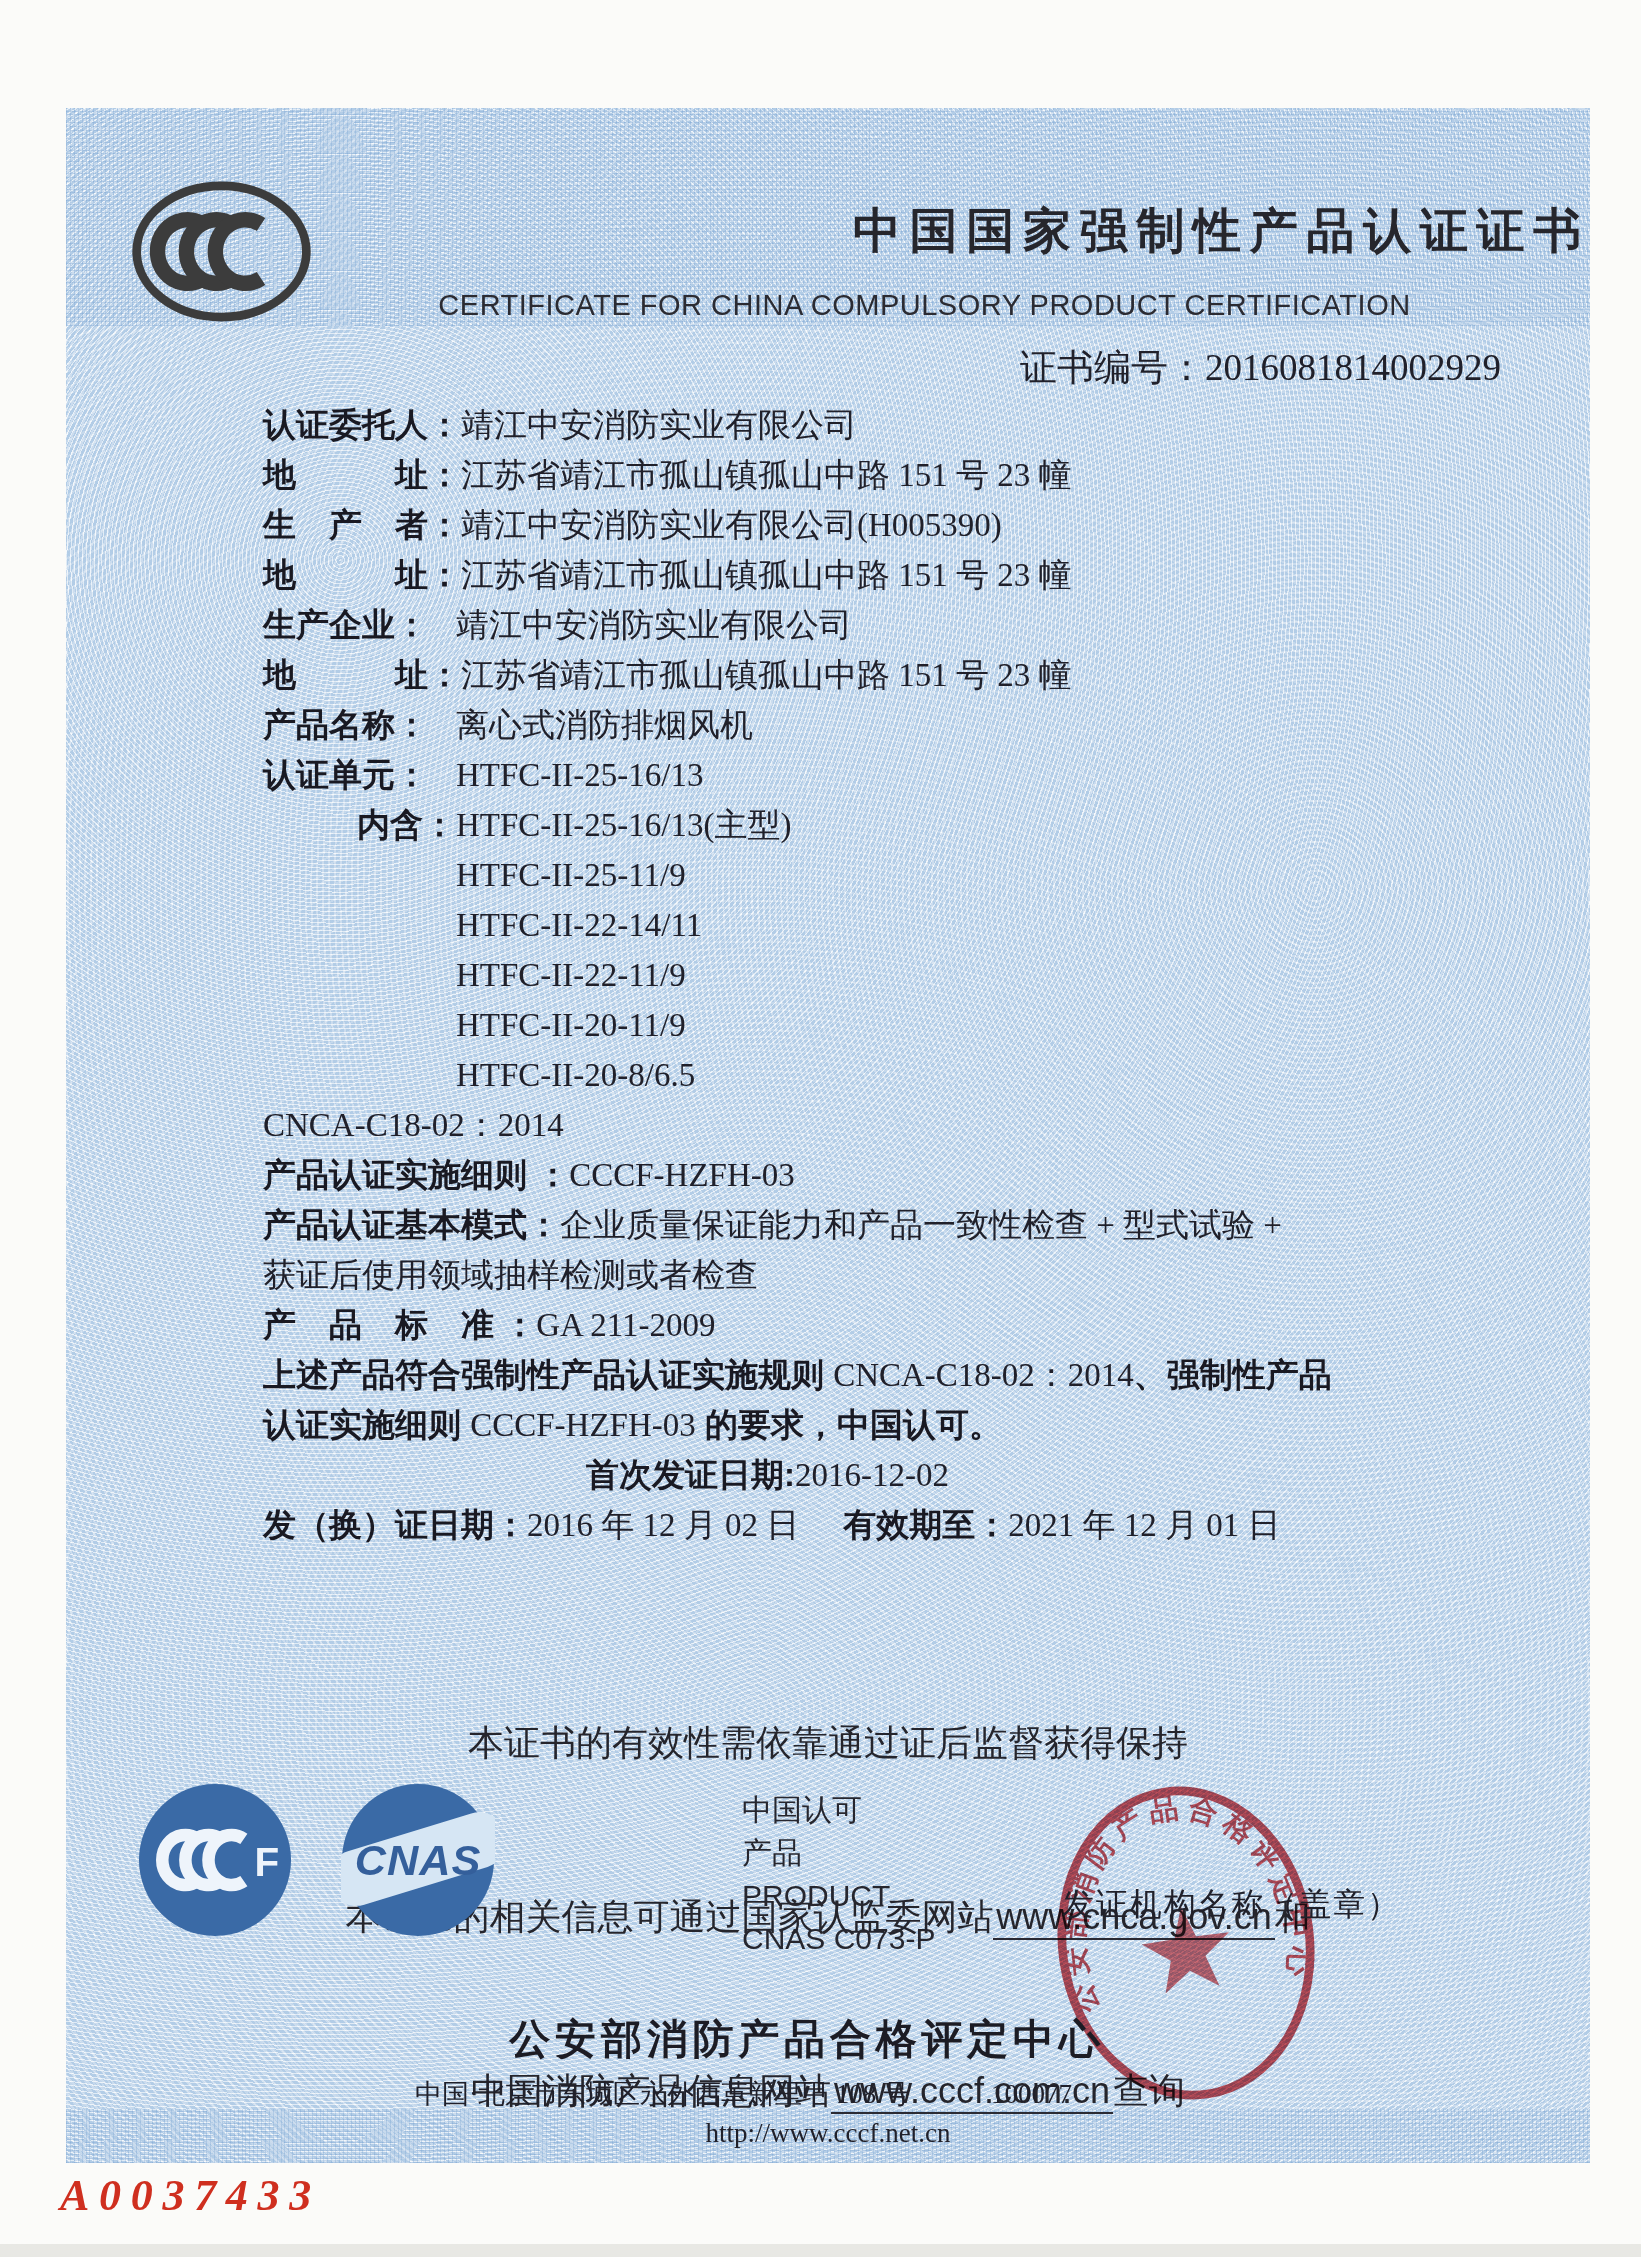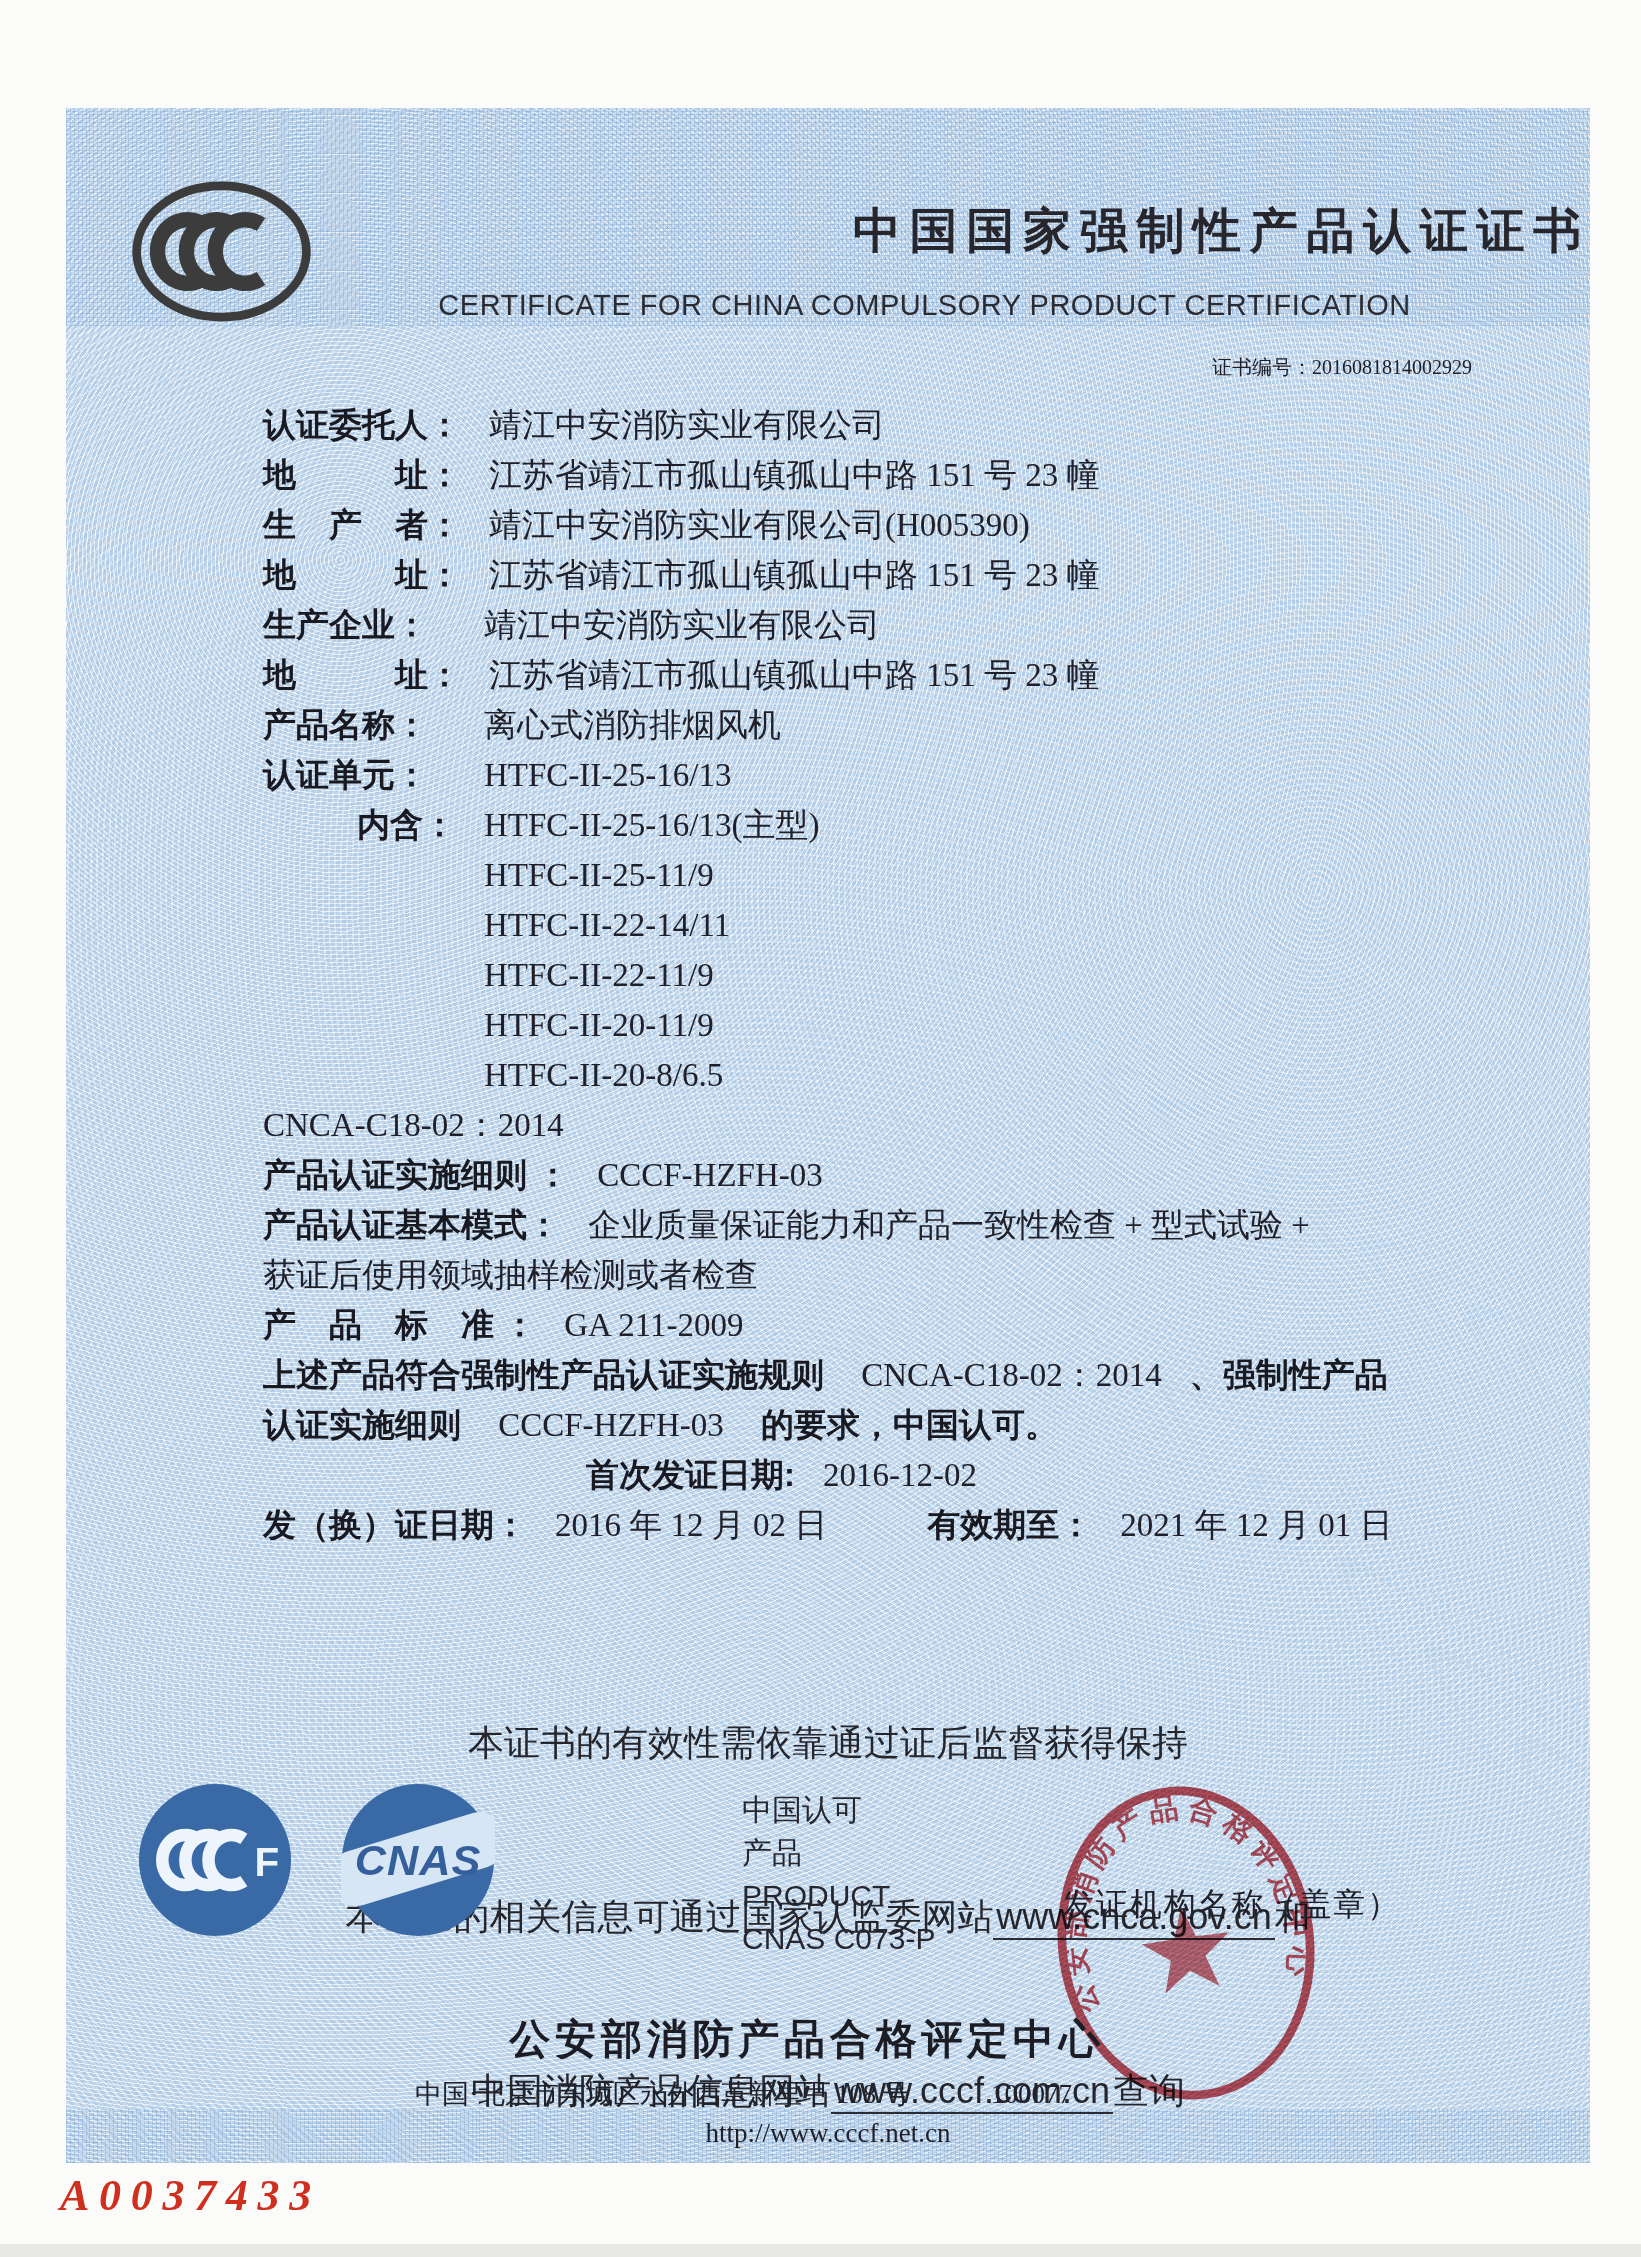--- a/index.html
+++ b/index.html
@@ -23,25 +23,25 @@
 
   .hdr,.certno,.body,.notices{position:relative;z-index:1;}
 
   
   .ccc-logo{position:absolute;left:62px;top:69px;z-index:2;}
   .hdr{padding-top:95px;margin-left:193px;text-align:center;}
   .title-cn{font-family:"Liberation Sans",sans-serif;font-weight:700;font-size:48px;line-height:56px;
             letter-spacing:8.7px;color:#26262c;text-align:right;}
   .title-en{font-family:"Liberation Sans",sans-serif;font-size:29px;line-height:35px;margin-top:29px;
             letter-spacing:0.5px;color:#2b2b32;}
-  .certno{margin-top:27px;text-align:right;padding-right:118px;font-size:20px;line-height:35px;white-space:pre;}
+  .certno{margin-top:27px;text-align:right;padding-right:89px;font-size:37px;line-height:35px;white-space:pre;}
 
   
   .body{margin-top:15.4px;padding:0 135px 0 197px;font-size:33px;}
-  .row{display:flex;align-items:flex-start;height:50px;line-height:50px;white-space:pre;gap:28px;}
+  .row{display:flex;align-items:flex-start;height:50px;line-height:50px;white-space:pre;}
   .lab{font-family:"Liberation Sans",sans-serif;font-weight:700;min-width:193px;white-space:pre;color:#191922;}
   .lab.auto{min-width:0;}
   .lab.lar{text-align:right;}
   .val{font-family:"Liberation Serif",serif;white-space:pre;}
   .cnb{font-family:"Liberation Sans",sans-serif;font-weight:700;white-space:pre;color:#191922;}
   .gap{display:inline-block;width:44px;}
   .first-issue{margin-left:323px;}
 
   
   .notices{position:absolute;left:0;width:100%;top:1490px;text-align:center;

